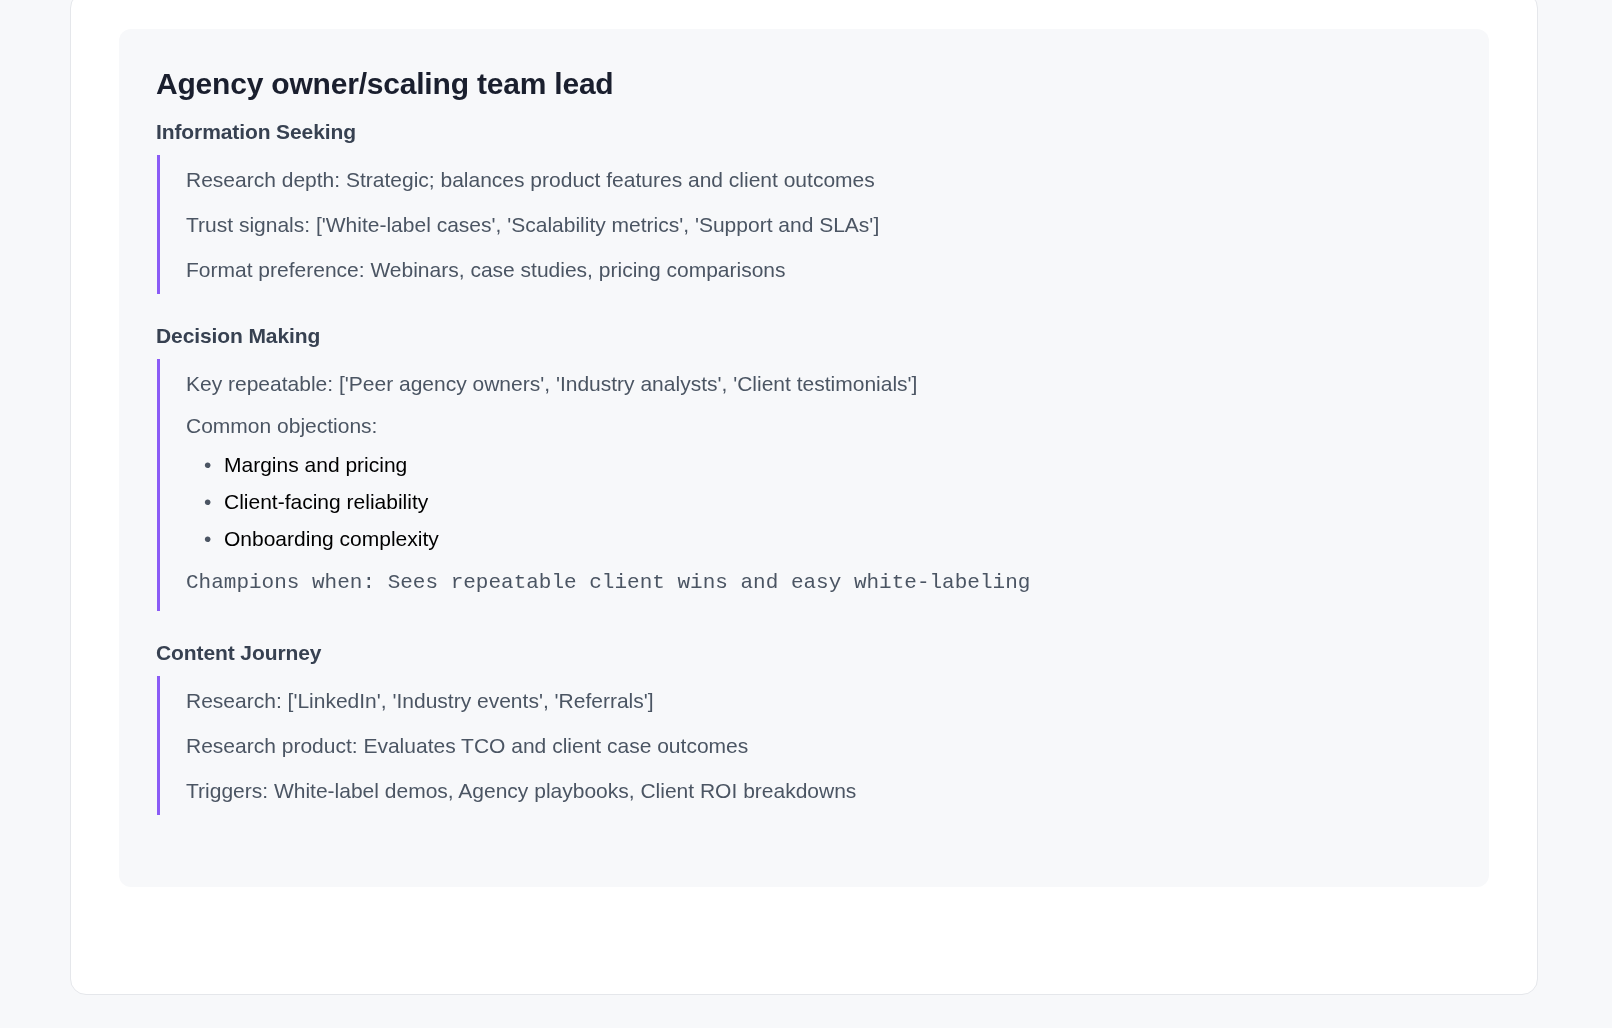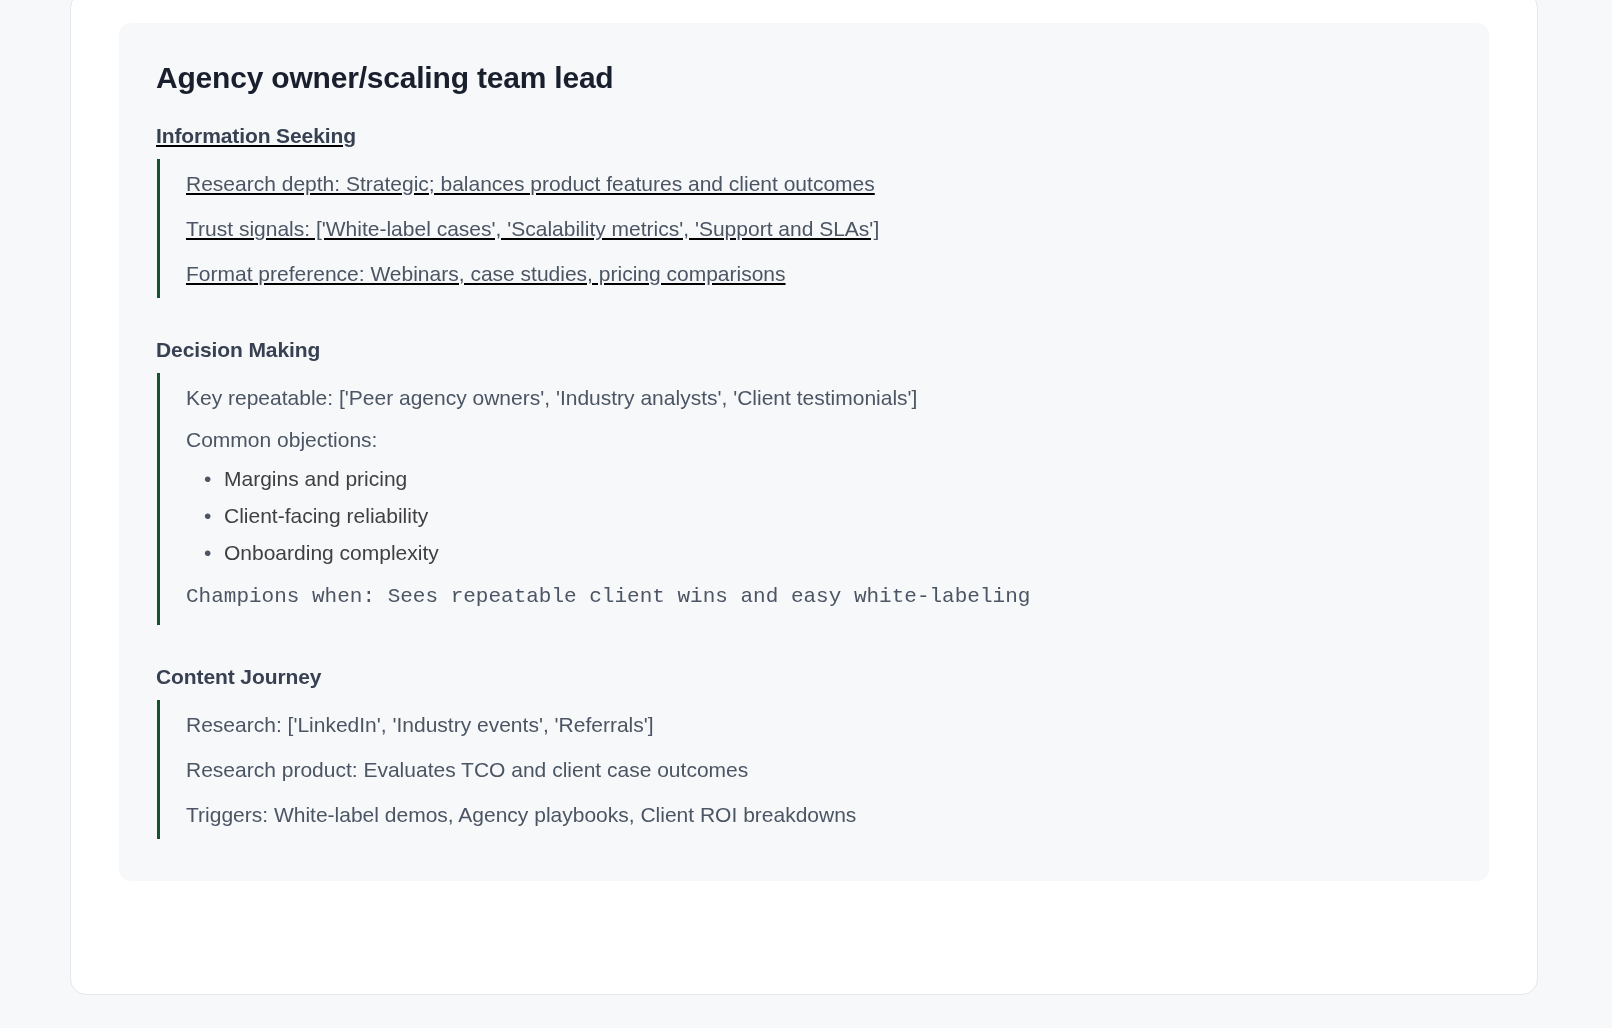--- a/index.html
+++ b/index.html
@@ -33,79 +33,78 @@
     background: #ffffff;
     border: 1px solid #e5e7eb;
     border-radius: 16px;
     box-sizing: border-box;
   }
 
   
   .persona-panel {
     position: absolute;
     left: 48px;
-    top: 30px;
+    top: 36px;
     width: 1370px;
     height: 858px;
     background: #f7f8fa;
     border-radius: 12px;
     box-sizing: border-box;
     padding: 36px 36px 30px 36px;
   }
 
   .persona-title {
     margin: 0;
     padding: 0 0 0 1px;
     font-size: 30px;
     line-height: 38px;
     font-weight: 700;
     color: #1a1f2e;
     letter-spacing: -0.2px;
   }
 
   .section {
-    margin-top: 39px;
+    margin-top: 29px;
   }
   .section:first-of-type {
-    margin-top: 26px;
-    text-decoration: underline;
+    margin-top: 16px;
   }
 
   .section-heading {
     margin: 0 0 10px 1px;
     font-size: 21px;
     line-height: 26px;
     font-weight: 600;
     color: #374151;
     letter-spacing: -0.1px;
   }
 
   .section-body {
-    border-left: 3px solid #14532d;
+    border-left: 3px solid #8b5cf6;
     padding: 2px 0 2px 26px;
     margin-left: 2px;
   }
 
   .detail-row {
     font-size: 21px;
     line-height: 45px;
     color: #4b5563;
     white-space: nowrap;
   }
 
   .bullet-list {
     list-style: none;
     margin: 0;
     padding: 0 0 0 38px;
   }
   .bullet-list li {
     position: relative;
     font-size: 21px;
     line-height: 37px;
-    color: #404040;
+    color: #000000;
     white-space: nowrap;
   }
   .bullet-list li::before {
     content: "\2022";
     position: absolute;
     left: -20px;
     top: 0;
     color: #4b5563;
     font-size: 21px;
     line-height: 37px;

